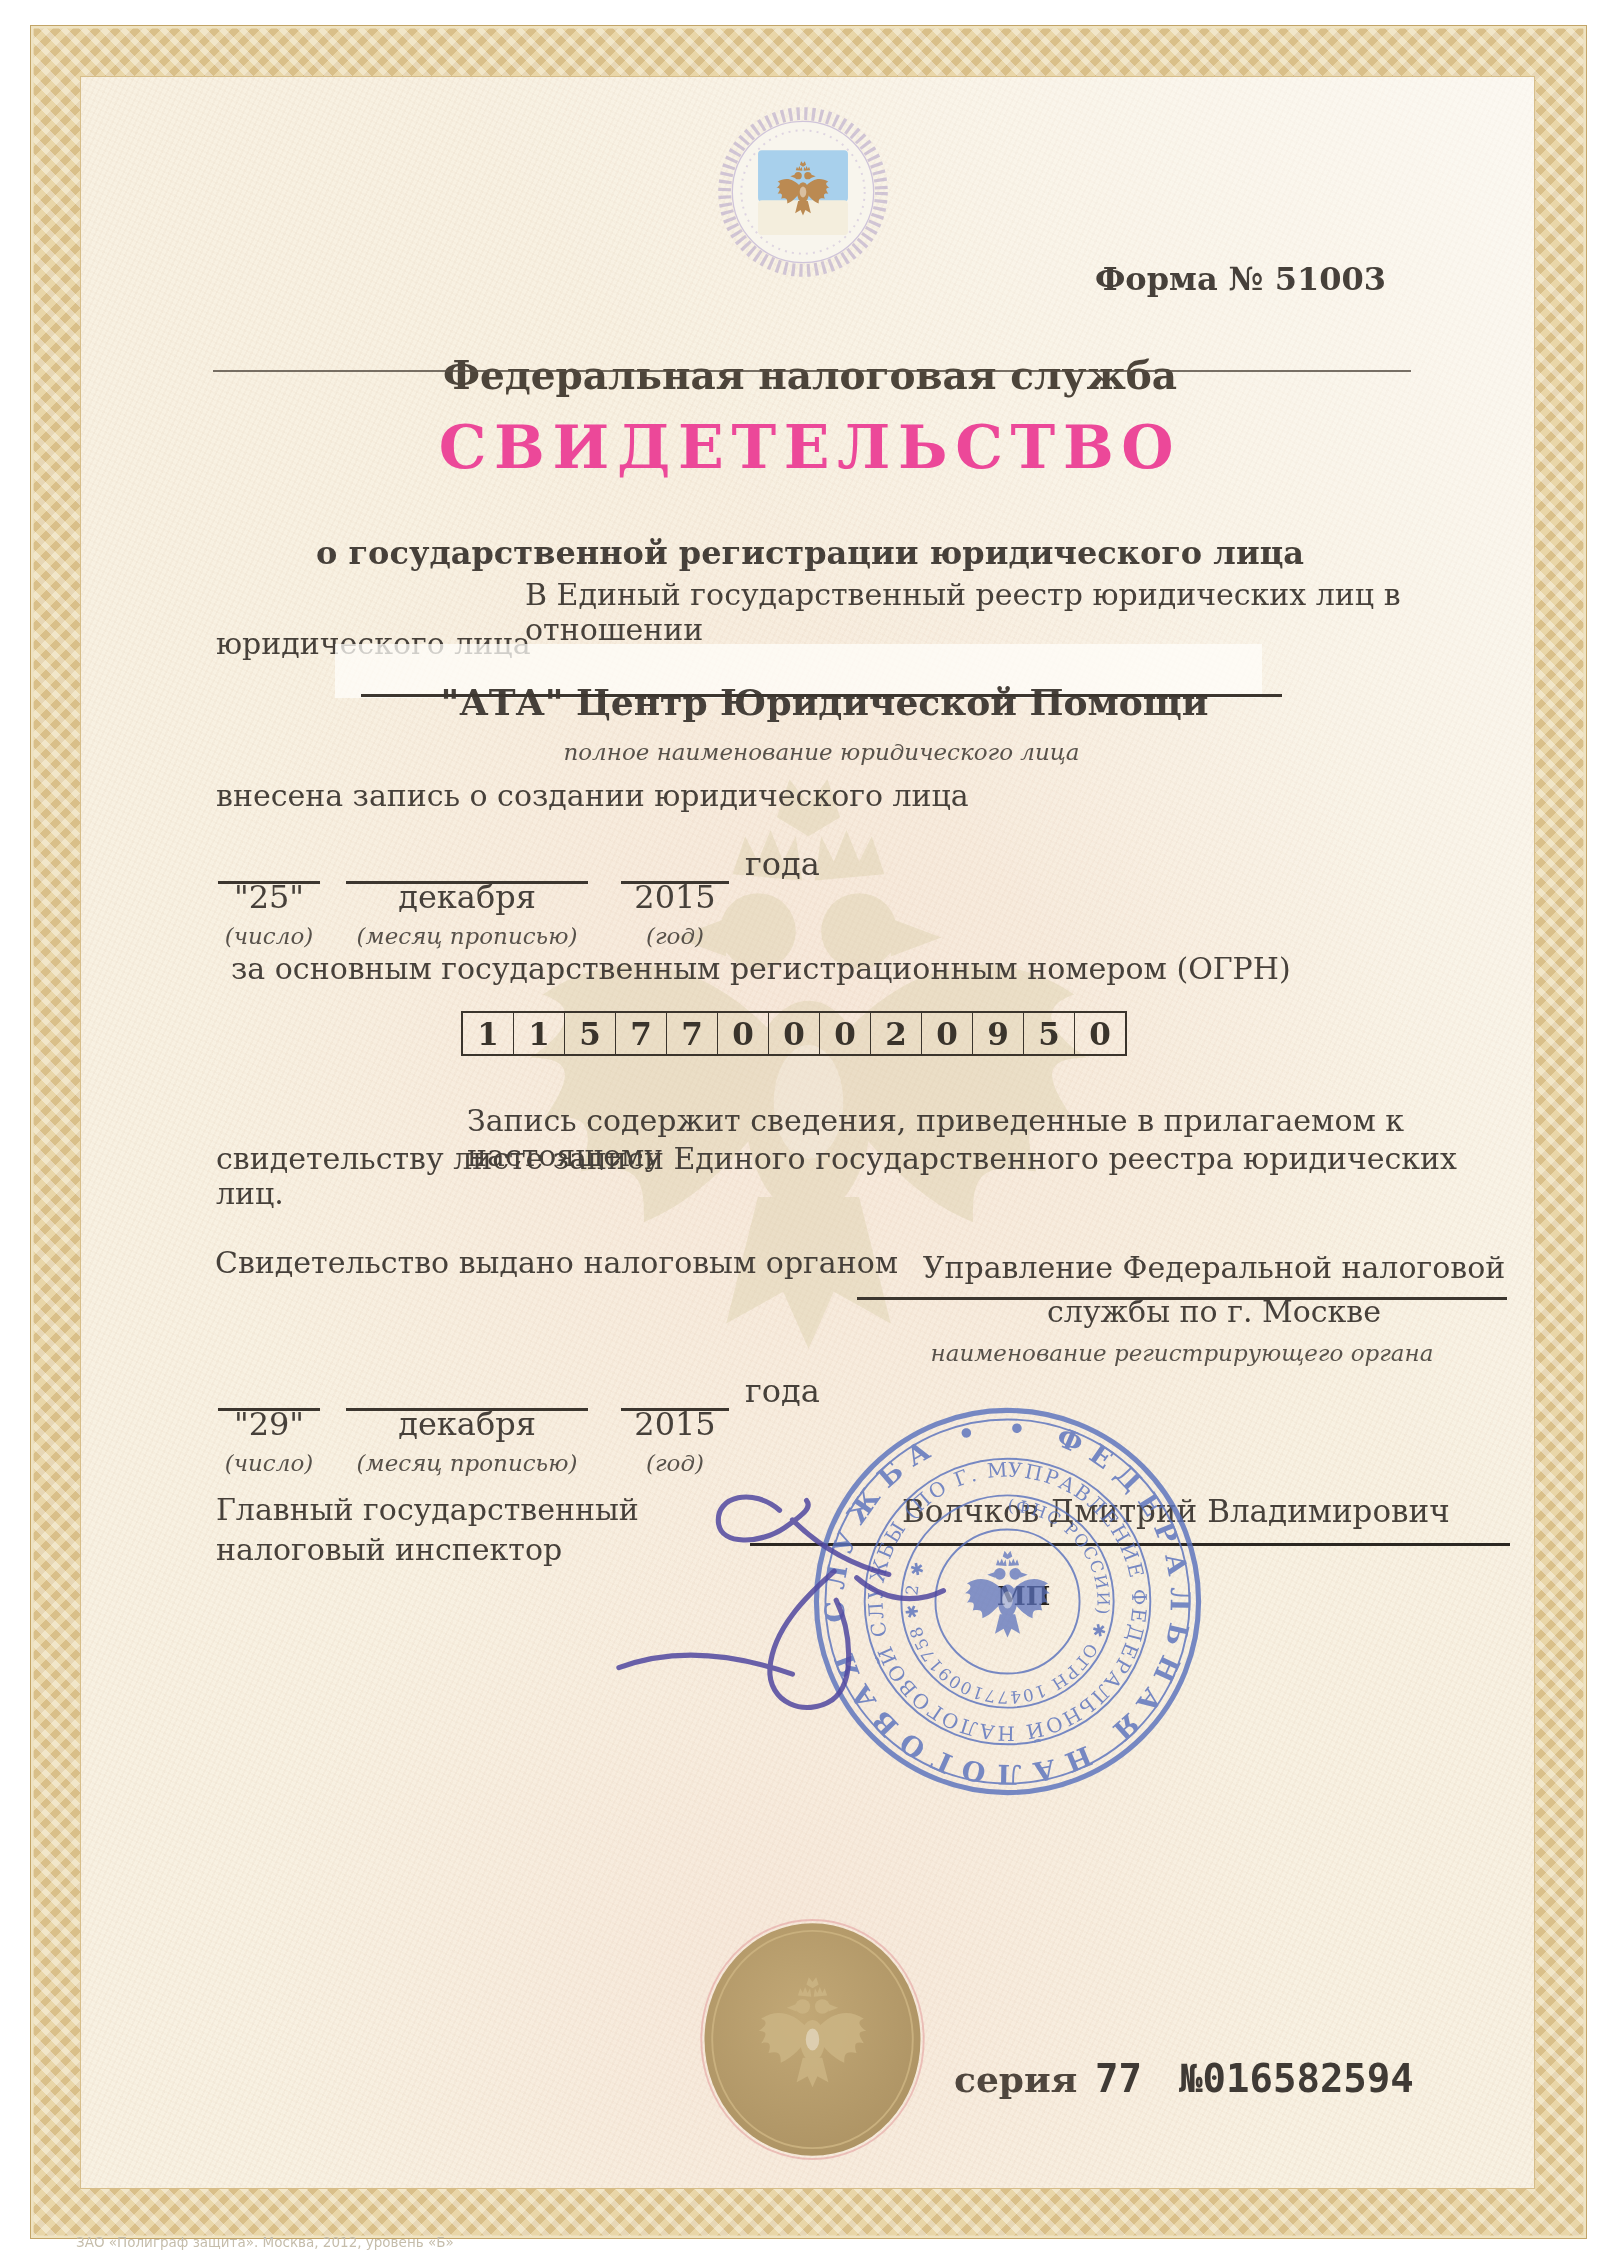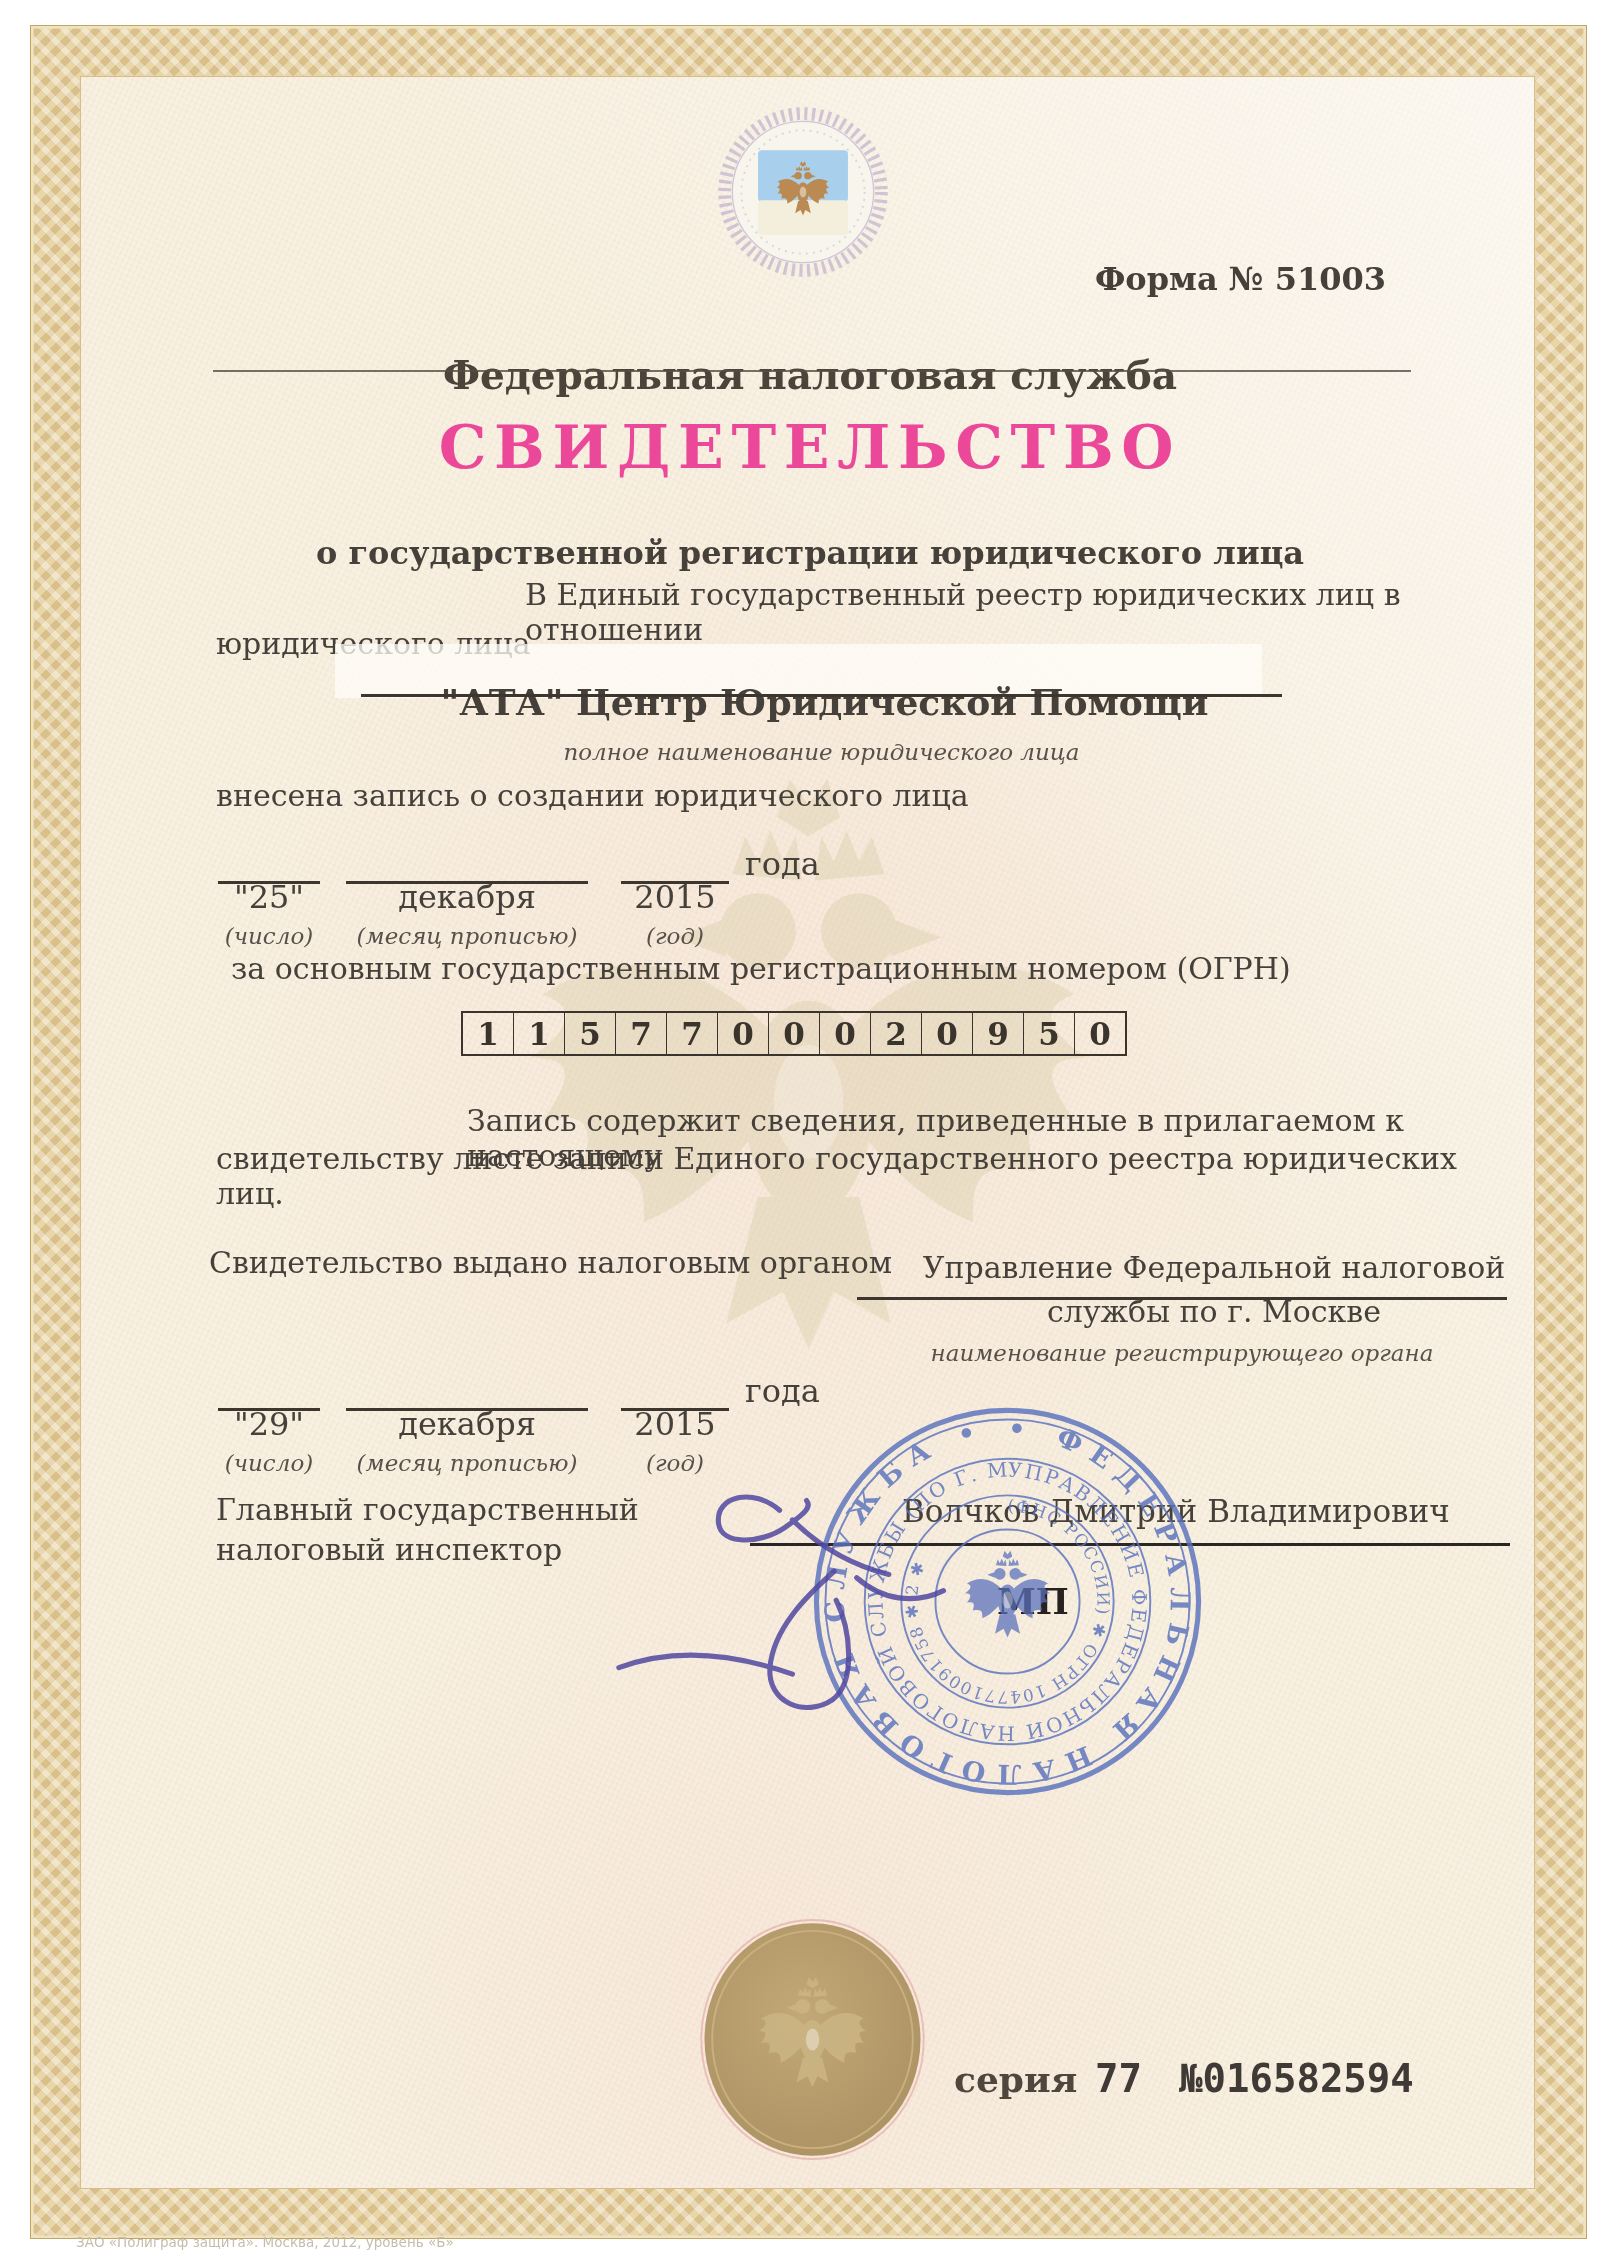--- a/index.html
+++ b/index.html
@@ -126,21 +126,21 @@
     <span class="ogrn-cell">2</span>
     <span class="ogrn-cell">0</span>
     <span class="ogrn-cell">9</span>
     <span class="ogrn-cell">5</span>
     <span class="ogrn-cell">0</span>
   </div>
 
   <div class="abs t body-t" style="left:216px;top:1141px;width:1288px">свидетельству листе записи Единого государственного реестра юридических лиц.</div>
   <div class="abs t body-t" style="left:467px;top:1103px;width:1030px">Запись содержит сведения, приведенные в прилагаемом к настоящему</div>
 
-  <div class="abs t body-t" style="left:209px;top:1245px">Свидетельство выдано налоговым органом</div>
+  <div class="abs t body-t" style="left:215px;top:1245px">Свидетельство выдано налоговым органом</div>
   <div class="abs t body-t ctr" style="left:895px;top:1217px;width:638px">Управление Федеральной налоговой</div>
   <div class="abs t body-t ctr" style="left:895px;top:1261px;width:638px">службы по г. Москве</div>
   <div class="rule" style="left:857px;top:1297px;width:650px;height:3.2px"></div>
   <div class="abs it cap ctr" style="left:857px;top:1307px;width:650px">наименование регистрирующего органа</div>
 
   <div class="abs t date-t ctr" style="left:218px;top:1372px;width:102px">"29"</div>
   <div class="rule" style="left:218px;top:1408px;width:102px"></div>
   <div class="abs it cap ctr" style="left:205px;top:1417px;width:128px">(число)</div>
 
   <div class="abs t date-t ctr" style="left:346px;top:1372px;width:242px">декабря</div>
@@ -150,21 +150,21 @@
   <div class="abs t date-t ctr" style="left:621px;top:1372px;width:108px">2015</div>
   <div class="rule" style="left:621px;top:1408px;width:108px"></div>
   <div class="abs it cap ctr" style="left:621px;top:1417px;width:108px">(год)</div>
   <div class="abs t date-t" style="left:745px;top:1372px">года</div>
 
   <div class="abs t body-t" style="left:216px;top:1492px">Главный государственный</div>
   <div class="abs t body-t" style="left:216px;top:1532px">налоговый инспектор</div>
 
   <div class="abs t rt" style="left:902px;top:1493px;width:609px;font-size:31px">Волчков Дмитрий Владимирович</div>
   <div class="rule" style="left:750px;top:1543px;width:760px;background:#2b2722"></div>
-  <div class="abs t b" style="left:997px;top:1581px;font-size:35px;color:#262220">МП</div>
+  <div class="abs t b" style="left:997px;top:1581px;font-size:26px;color:#262220">МП</div>
 
   <svg class="abs" style="left:810px;top:1404px;opacity:0.82" width="395" height="395" viewBox="0 0 614 614">
     <g fill="none" stroke="#5a72bd">
       <circle cx="307" cy="307" r="297" stroke-width="8"></circle>
       <circle cx="307" cy="307" r="283" stroke-width="3"></circle>
       <circle cx="307" cy="307" r="222" stroke-width="3"></circle>
       <circle cx="307" cy="307" r="165" stroke-width="3"></circle>
       <circle cx="307" cy="307" r="112" stroke-width="3"></circle>
     </g>
     <defs>

